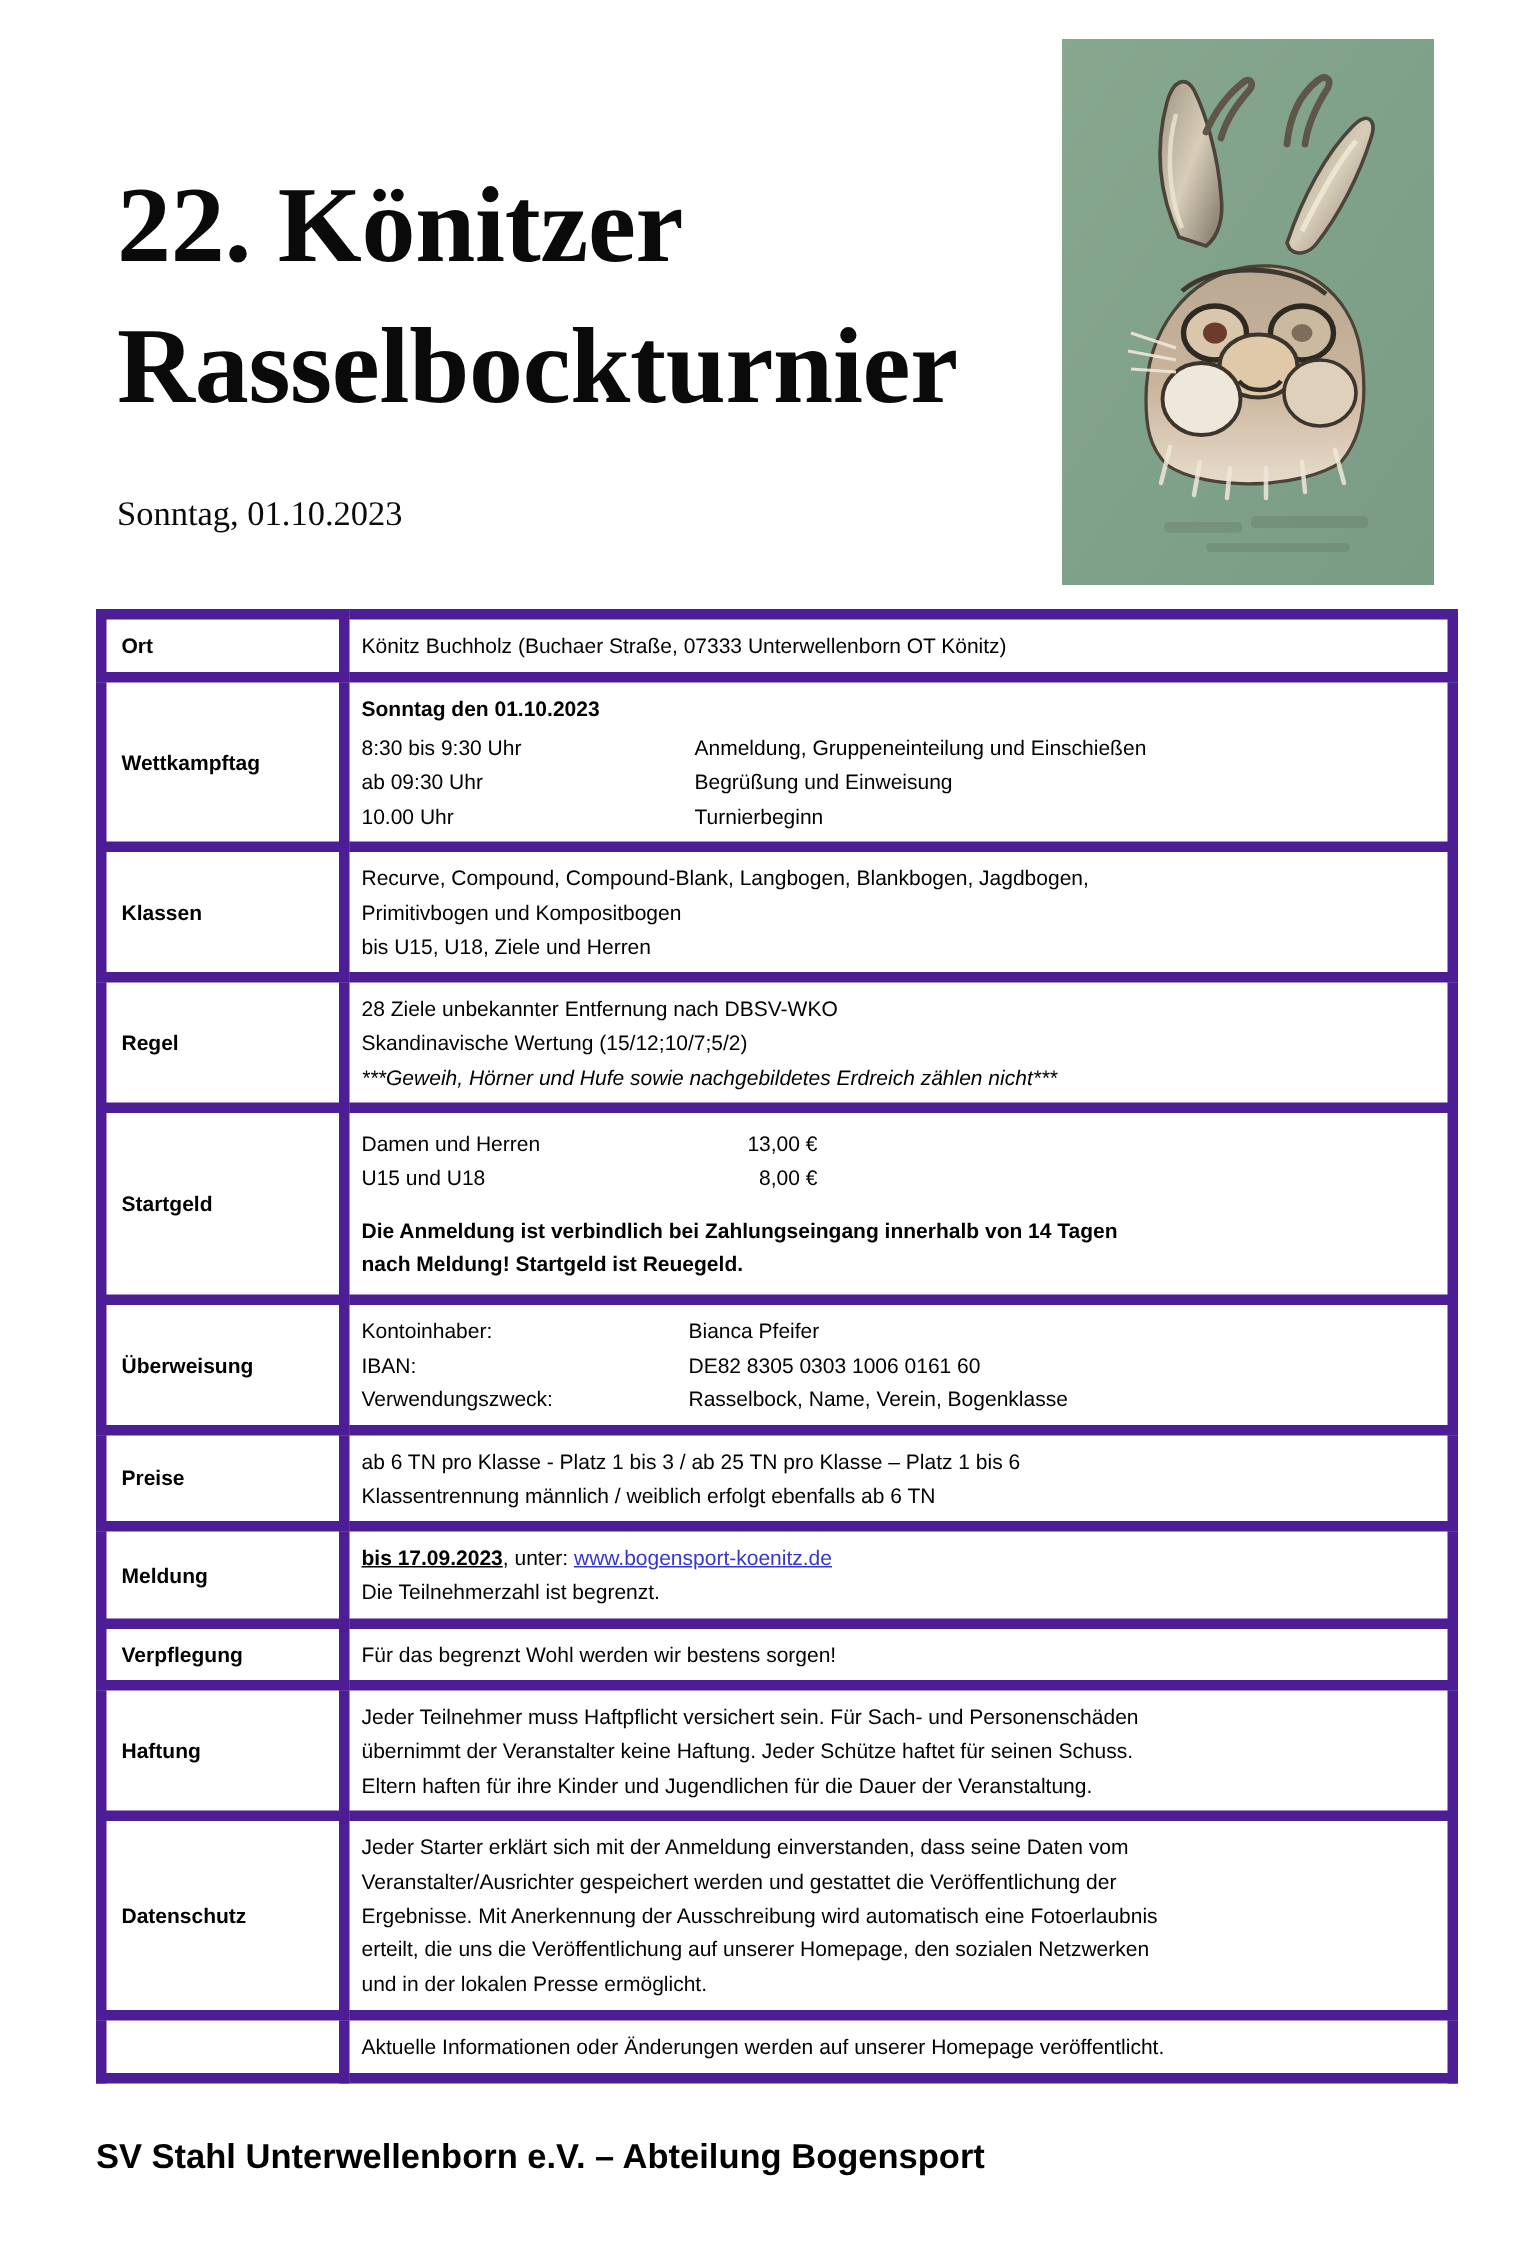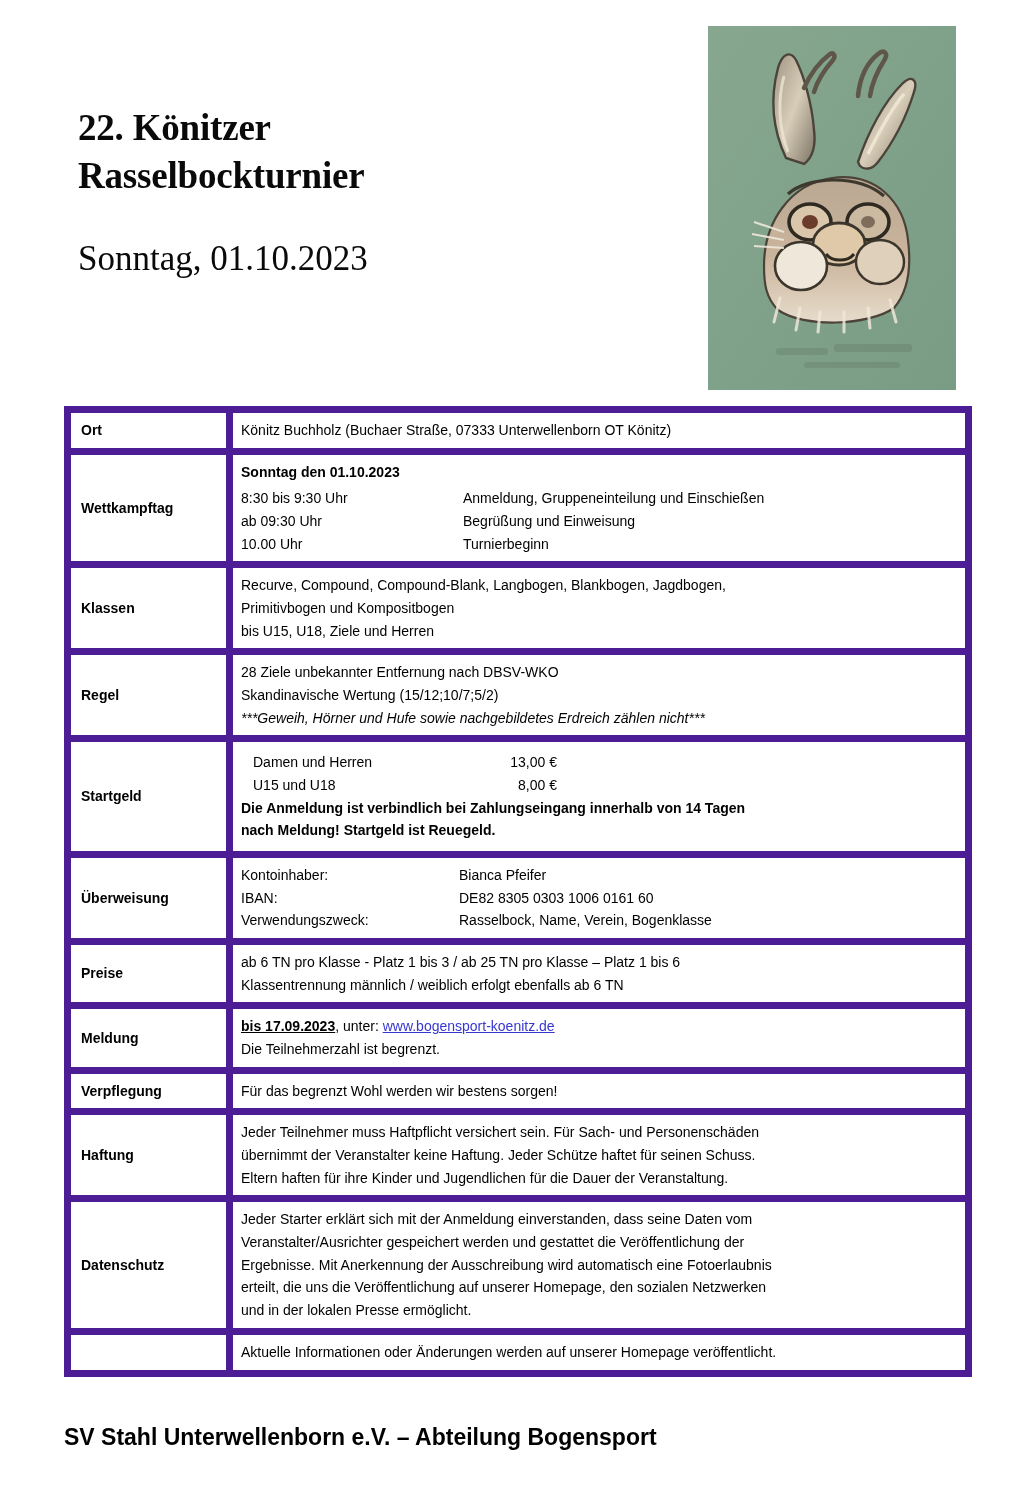--- a/index.html
+++ b/index.html
@@ -31,29 +31,29 @@
   }
   .title-block {
     position: absolute;
     left: 78px;
     top: 104px;
     width: 620px;
   }
   .title-line {
     font-family: "Liberation Serif", serif;
     font-weight: bold;
-    font-size: 37px;
+    font-size: 72px;
     line-height: 1.30;
     letter-spacing: -0.2px;
     color: #0a0a0a;
     white-space: nowrap;
   }
   .subtitle {
     font-family: "Liberation Serif", serif;
-    font-size: 35px;
+    font-size: 23px;
     line-height: 1.2;
     margin-top: 38px;
     color: #0a0a0a;
     white-space: nowrap;
   }
 
   
   .illustration {
     position: absolute;
     left: 708px;
@@ -99,21 +99,21 @@
   .bu { font-weight: bold; text-decoration: underline; }
   .link {
     color: #3737cf;
     text-decoration: underline;
   }
 
   
   .cols { display: flex; gap: 32px; }
   .cols .c1 { width: 190px; flex: 0 0 190px; }
   .cols .c2 { flex: 1 1 auto; }
-  .cols.money .c1 { width: 160px; flex: 0 0 160px; margin-left: 12px; }
+  .cols.money .c1 { width: 160px; flex: 0 0 160px; }
   .cols.money .c2 { width: 112px; flex: 0 0 112px; text-align: right; }
   .cols.bank .c1 { width: 186px; flex: 0 0 186px; }
 
   .pad-row td { padding-top: 9px; padding-bottom: 9px; }
 
   
   .footer {
     position: absolute;
     left: 64px;
     top: 1424px;
@@ -255,21 +255,21 @@
         <td class="label">Startgeld</td>
         <td class="content">
           <div class="cols money">
             <div class="c1">Damen und Herren</div>
             <div class="c2">13,00 €</div>
           </div>
           <div class="cols money">
             <div class="c1">U15 und U18</div>
             <div class="c2">8,00 €</div>
           </div>
-          <div class="line b" style="margin-top:0;">Die Anmeldung ist verbindlich bei Zahlungseingang innerhalb von 14 Tagen</div>
+          <div class="line b" style="margin-top:12px;">Die Anmeldung ist verbindlich bei Zahlungseingang innerhalb von 14 Tagen</div>
           <div class="line b">nach Meldung! Startgeld ist Reuegeld.</div>
         </td>
       </tr>
 
       <tr>
         <td class="label">Überweisung</td>
         <td class="content">
           <div class="cols bank">
             <div class="c1">Kontoinhaber:</div>
             <div class="c2">Bianca Pfeifer</div>

